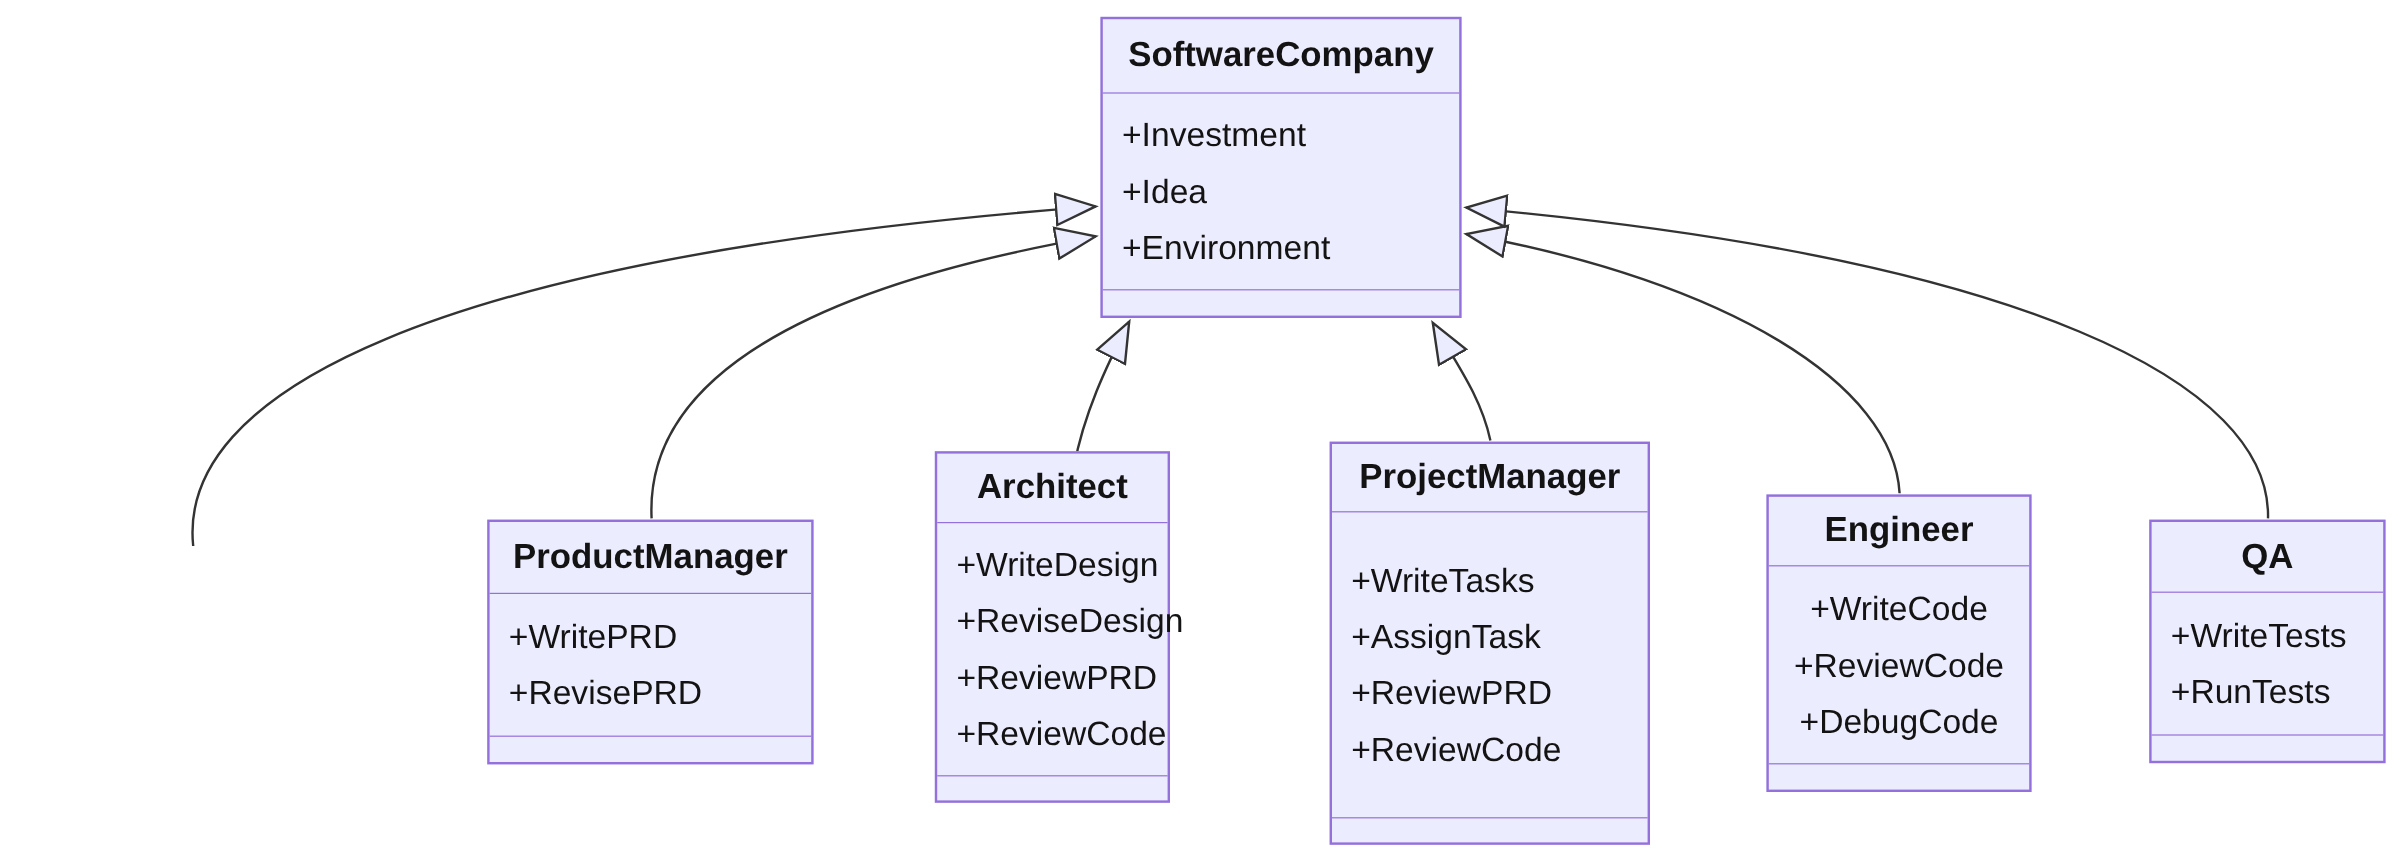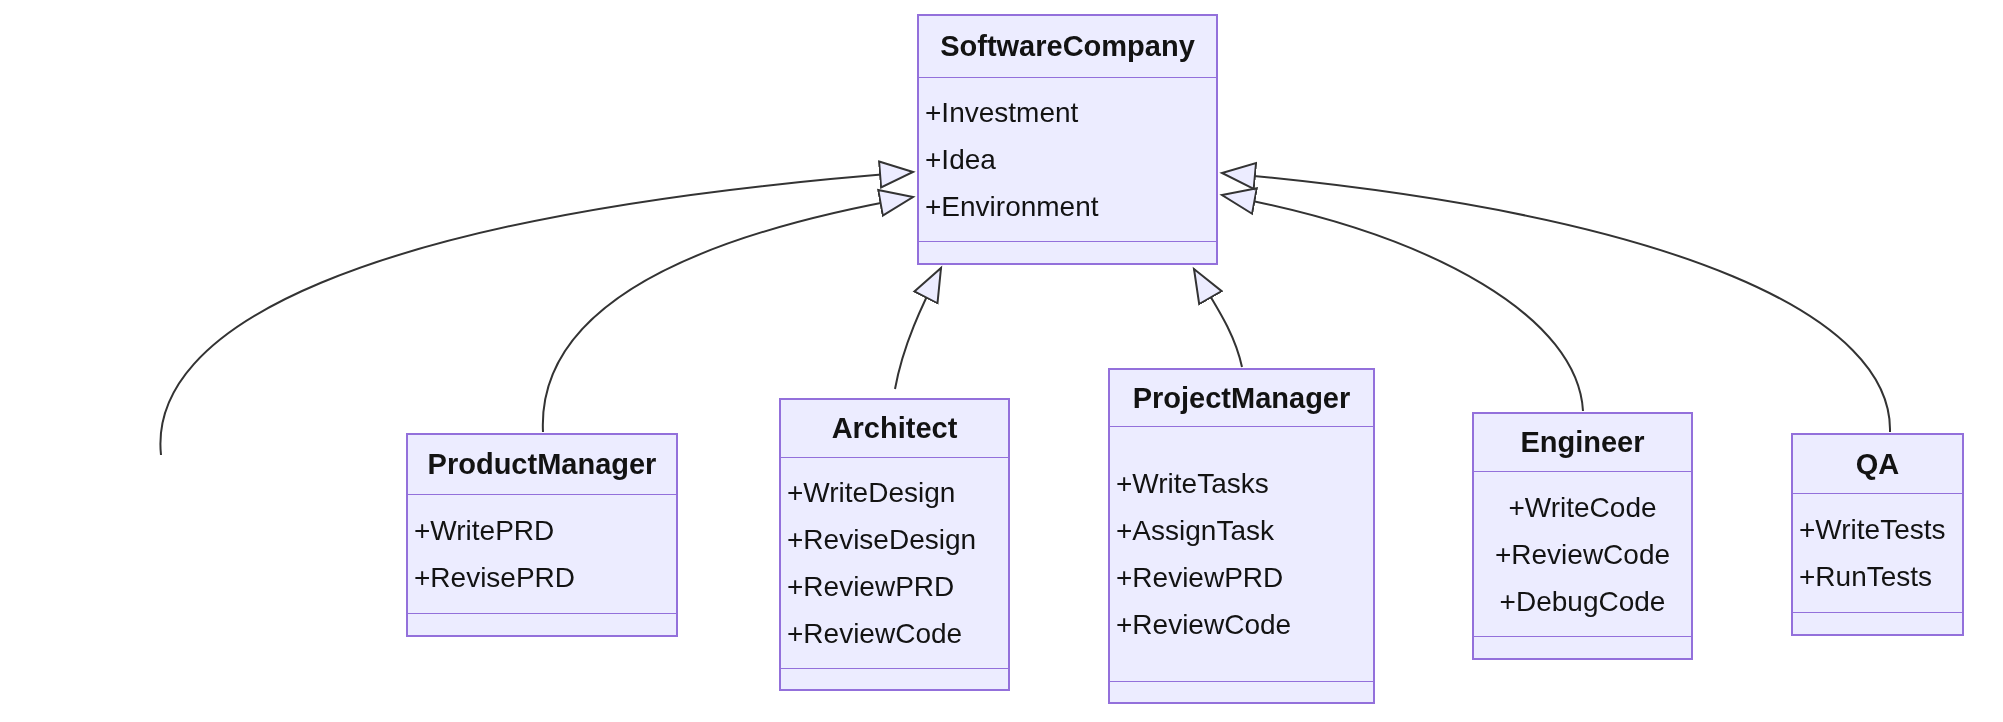--- a/index.html
+++ b/index.html
@@ -34,21 +34,21 @@
     font-weight: bold;
     font-size: 29px;
     border-bottom: 1.5px solid #9370DB;
     box-sizing: border-box;
   }
   .uml-attrs {
     flex: 1 1 auto;
     display: flex;
     flex-direction: column;
     justify-content: center;
-    padding: 4px 6px;
+    padding: 4px 16px;
     box-sizing: border-box;
   }
   .uml-attr-line {
     font-size: 28px;
     line-height: 47px;
     white-space: nowrap;
   }
   .uml-methods {
     flex: 0 0 auto;
     border-top: 1.5px solid #9370DB;
@@ -87,21 +87,21 @@
 
   <div class="uml-class" style="left:406px; top:433px; width:272px; height:204px;">
     <div class="uml-title" style="height:60px;">ProductManager</div>
     <div class="uml-attrs">
       <div class="uml-attr-line">+WritePRD</div>
       <div class="uml-attr-line">+RevisePRD</div>
     </div>
     <div class="uml-methods" style="height:22px;"></div>
   </div>
 
-  <div class="uml-class" style="left:779px; top:398px; width:231px; height:293px;">
+  <div class="uml-class" style="left:779px; top:376px; width:196px; height:293px;">
     <div class="uml-title" style="height:58px;">Architect</div>
     <div class="uml-attrs">
       <div class="uml-attr-line">+WriteDesign</div>
       <div class="uml-attr-line">+ReviseDesign</div>
       <div class="uml-attr-line">+ReviewPRD</div>
       <div class="uml-attr-line">+ReviewCode</div>
     </div>
     <div class="uml-methods" style="height:21px;"></div>
   </div>
 
@@ -119,21 +119,21 @@
   <div class="uml-class" style="left:1472px; top:412px; width:221px; height:248px;text-align:center;">
     <div class="uml-title" style="height:58px;">Engineer</div>
     <div class="uml-attrs">
       <div class="uml-attr-line">+WriteCode</div>
       <div class="uml-attr-line">+ReviewCode</div>
       <div class="uml-attr-line">+DebugCode</div>
     </div>
     <div class="uml-methods" style="height:22px;"></div>
   </div>
 
-  <div class="uml-class" style="left:1791px; top:433px; width:173px; height:203px;">
+  <div class="uml-class" style="left:1791px; top:433px; width:197px; height:203px;">
     <div class="uml-title" style="height:59px;">QA</div>
     <div class="uml-attrs">
       <div class="uml-attr-line">+WriteTests</div>
       <div class="uml-attr-line">+RunTests</div>
     </div>
     <div class="uml-methods" style="height:22px;"></div>
   </div>
 
 </div>
 

